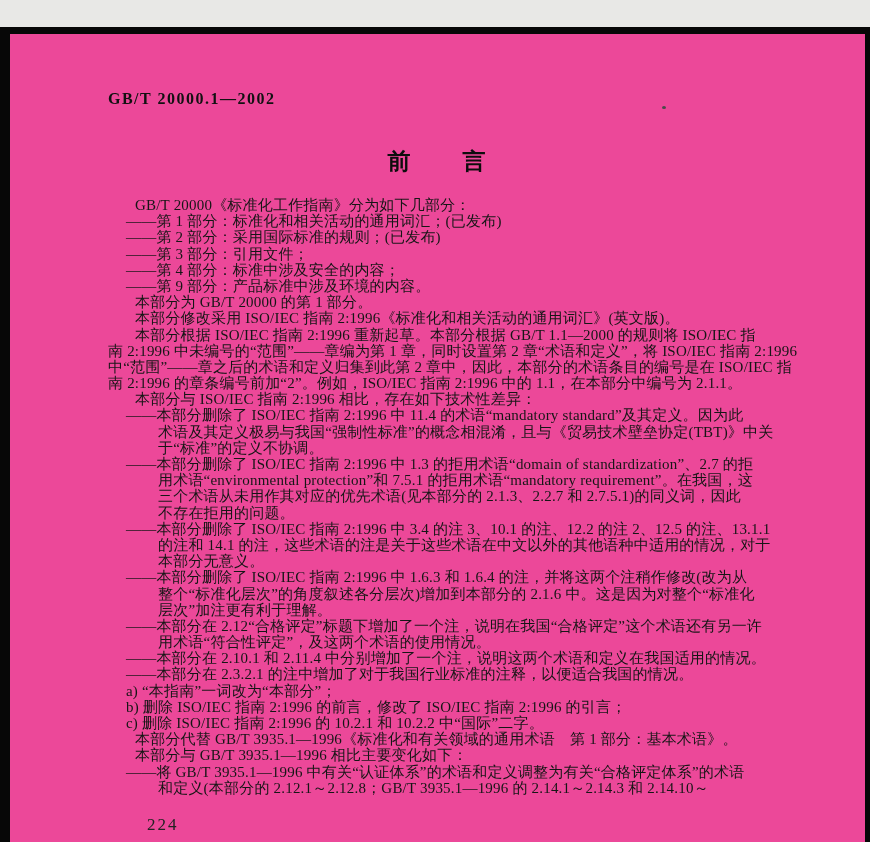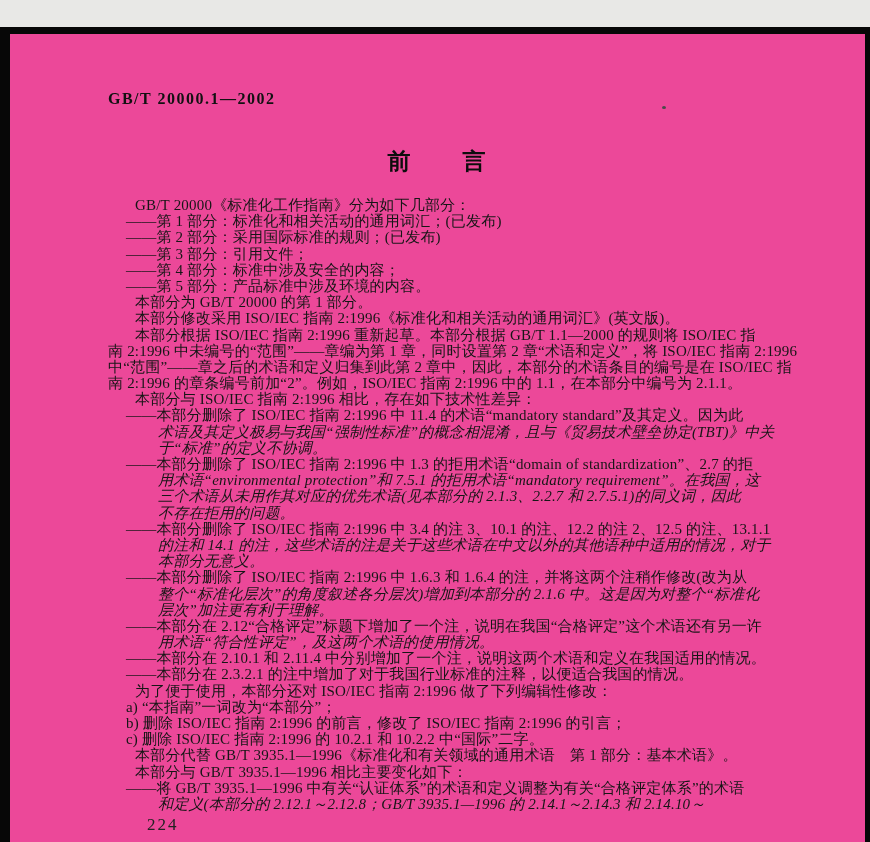--- a/index.html
+++ b/index.html
@@ -31,21 +31,21 @@
   .foreword{
     position:absolute;left:98px;top:163px;width:695px;
     font-size:15px;line-height:16.2px;
     letter-spacing:0.2px;
     color:#161616;
   }
   .ln{white-space:nowrap;height:16.2px;}
   .ind0{padding-left:0;}
   .ind1{padding-left:18px;}
   .ind2{padding-left:27px;}
-  .ind3{padding-left:50px;font-style:italic;}
+  .ind3{padding-left:50px;}
   .page-number{
     position:absolute;left:137px;top:781px;
     font-size:17px;letter-spacing:2px;color:#222;
   }
   .speck{
     position:absolute;left:652px;top:72px;
     width:4px;height:3px;background:#4a4a4a;border-radius:50%;
   }
 </style>
 </head>
@@ -58,21 +58,21 @@
   <div class="speck"></div>
 
   <div class="page-title">前　　言</div>
 
   <div class="foreword">
       <div class="ln ind2">GB/T 20000《标准化工作指南》分为如下几部分：</div>
       <div class="ln ind1">——第 1 部分：标准化和相关活动的通用词汇；(已发布)</div>
       <div class="ln ind1">——第 2 部分：采用国际标准的规则；(已发布)</div>
       <div class="ln ind1">——第 3 部分：引用文件；</div>
       <div class="ln ind1">——第 4 部分：标准中涉及安全的内容；</div>
-      <div class="ln ind1">——第 5 部分：产品标准中涉及环境的内容。</div>
+      <div class="ln ind1">——第 9 部分：产品标准中涉及环境的内容。</div>
       <div class="ln ind2">本部分为 GB/T 20000 的第 1 部分。</div>
       <div class="ln ind2">本部分修改采用 ISO/IEC 指南 2:1996《标准化和相关活动的通用词汇》(英文版)。</div>
       <div class="ln ind2">本部分根据 ISO/IEC 指南 2:1996 重新起草。本部分根据 GB/T 1.1—2000 的规则将 ISO/IEC 指</div>
       <div class="ln ind0">南 2:1996 中未编号的“范围”——章编为第 1 章，同时设置第 2 章“术语和定义”，将 ISO/IEC 指南 2:1996</div>
       <div class="ln ind0">中“范围”——章之后的术语和定义归集到此第 2 章中，因此，本部分的术语条目的编号是在 ISO/IEC 指</div>
       <div class="ln ind0">南 2:1996 的章条编号前加“2”。例如，ISO/IEC 指南 2:1996 中的 1.1，在本部分中编号为 2.1.1。</div>
       <div class="ln ind2">本部分与 ISO/IEC 指南 2:1996 相比，存在如下技术性差异：</div>
       <div class="ln ind1">——本部分删除了 ISO/IEC 指南 2:1996 中 11.4 的术语“mandatory standard”及其定义。因为此</div>
       <div class="ln ind3">术语及其定义极易与我国“强制性标准”的概念相混淆，且与《贸易技术壁垒协定(TBT)》中关</div>
       <div class="ln ind3">于“标准”的定义不协调。</div>
@@ -83,21 +83,20 @@
       <div class="ln ind1">——本部分删除了 ISO/IEC 指南 2:1996 中 3.4 的注 3、10.1 的注、12.2 的注 2、12.5 的注、13.1.1</div>
       <div class="ln ind3">的注和 14.1 的注，这些术语的注是关于这些术语在中文以外的其他语种中适用的情况，对于</div>
       <div class="ln ind3">本部分无意义。</div>
       <div class="ln ind1">——本部分删除了 ISO/IEC 指南 2:1996 中 1.6.3 和 1.6.4 的注，并将这两个注稍作修改(改为从</div>
       <div class="ln ind3">整个“标准化层次”的角度叙述各分层次)增加到本部分的 2.1.6 中。这是因为对整个“标准化</div>
       <div class="ln ind3">层次”加注更有利于理解。</div>
       <div class="ln ind1">——本部分在 2.12“合格评定”标题下增加了一个注，说明在我国“合格评定”这个术语还有另一许</div>
       <div class="ln ind3">用术语“符合性评定”，及这两个术语的使用情况。</div>
       <div class="ln ind1">——本部分在 2.10.1 和 2.11.4 中分别增加了一个注，说明这两个术语和定义在我国适用的情况。</div>
       <div class="ln ind1">——本部分在 2.3.2.1 的注中增加了对于我国行业标准的注释，以便适合我国的情况。</div>
-      <div class="ln ind2">为了便于使用，本部分还对 ISO/IEC 指南 2:1996 做了下列编辑性修改：</div>
       <div class="ln ind1">a) “本指南”一词改为“本部分”；</div>
       <div class="ln ind1">b) 删除 ISO/IEC 指南 2:1996 的前言，修改了 ISO/IEC 指南 2:1996 的引言；</div>
       <div class="ln ind1">c) 删除 ISO/IEC 指南 2:1996 的 10.2.1 和 10.2.2 中“国际”二字。</div>
       <div class="ln ind2">本部分代替 GB/T 3935.1—1996《标准化和有关领域的通用术语　第 1 部分：基本术语》。</div>
       <div class="ln ind2">本部分与 GB/T 3935.1—1996 相比主要变化如下：</div>
       <div class="ln ind1">——将 GB/T 3935.1—1996 中有关“认证体系”的术语和定义调整为有关“合格评定体系”的术语</div>
       <div class="ln ind3">和定义(本部分的 2.12.1～2.12.8；GB/T 3935.1—1996 的 2.14.1～2.14.3 和 2.14.10～</div>
     </div>
 
   <div class="page-number">224</div>

